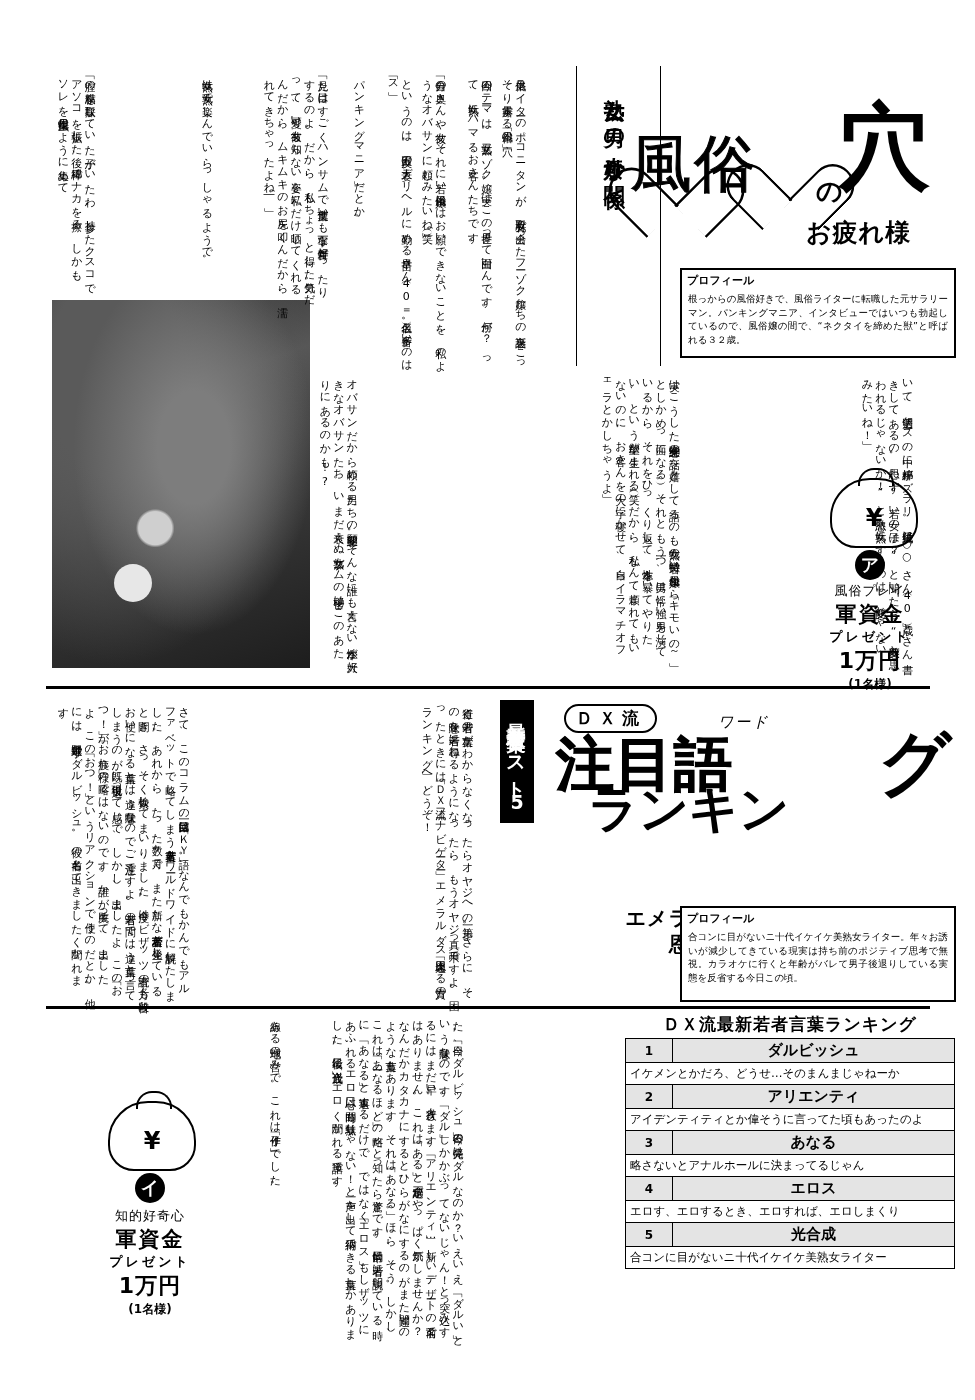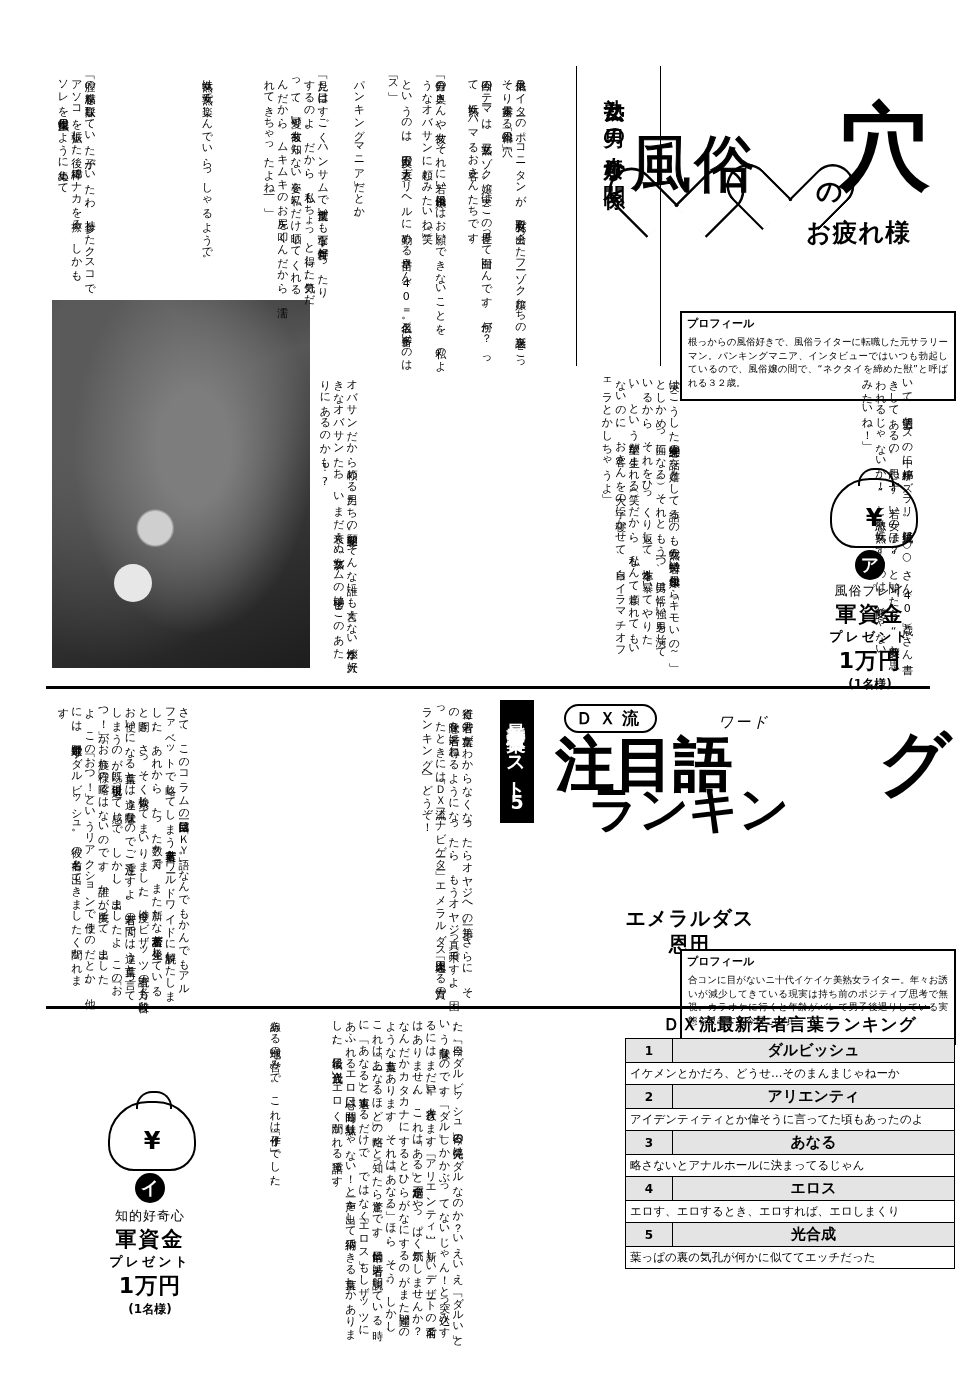--- a/index.html
+++ b/index.html
@@ -66,21 +66,21 @@
   .heart.h1{left:6px;top:66px;transform:scale(.85);}
   .heart.h2{left:120px;top:62px;transform:scale(.8);}
   .logo-author{
     position:absolute;left:186px;top:150px;font-size:25px;font-weight:bold;
     letter-spacing:1px;
   }
 
   
   .profile{
     position:absolute;border:2px solid #000;background:#fff;
-    font-size:9.5px;line-height:1.45;margin-top:43px;
+    font-size:9.5px;line-height:1.45;
   }
   .profile .p-head{
     font-weight:bold;font-size:11px;margin:3px 0 3px 5px;
   }
   .profile .p-body{margin:0 6px 4px 6px;text-align:justify;}
 
   
   .head-vert{
     position:absolute;
     writing-mode:vertical-rl;text-orientation:upright;
@@ -336,18 +336,18 @@
         <td class="word">エロス</td>
       </tr>
       <tr>
         <td class="desc" colspan="2">エロす、エロするとき、エロすれば、エロしまくり</td>
       </tr>
       <tr>
         <td class="num">5</td>
         <td class="word">光合成</td>
       </tr>
       <tr>
-        <td class="desc" colspan="2">葉っぱの裏の気孔が何かに似ててエッチだった</td>
+        <td class="desc" colspan="2">合コンに目がないニ十代イケイケ美熟女ライター</td>
       </tr>
     </tbody>
   </table>
 
 </div>
 
 </body></html>

